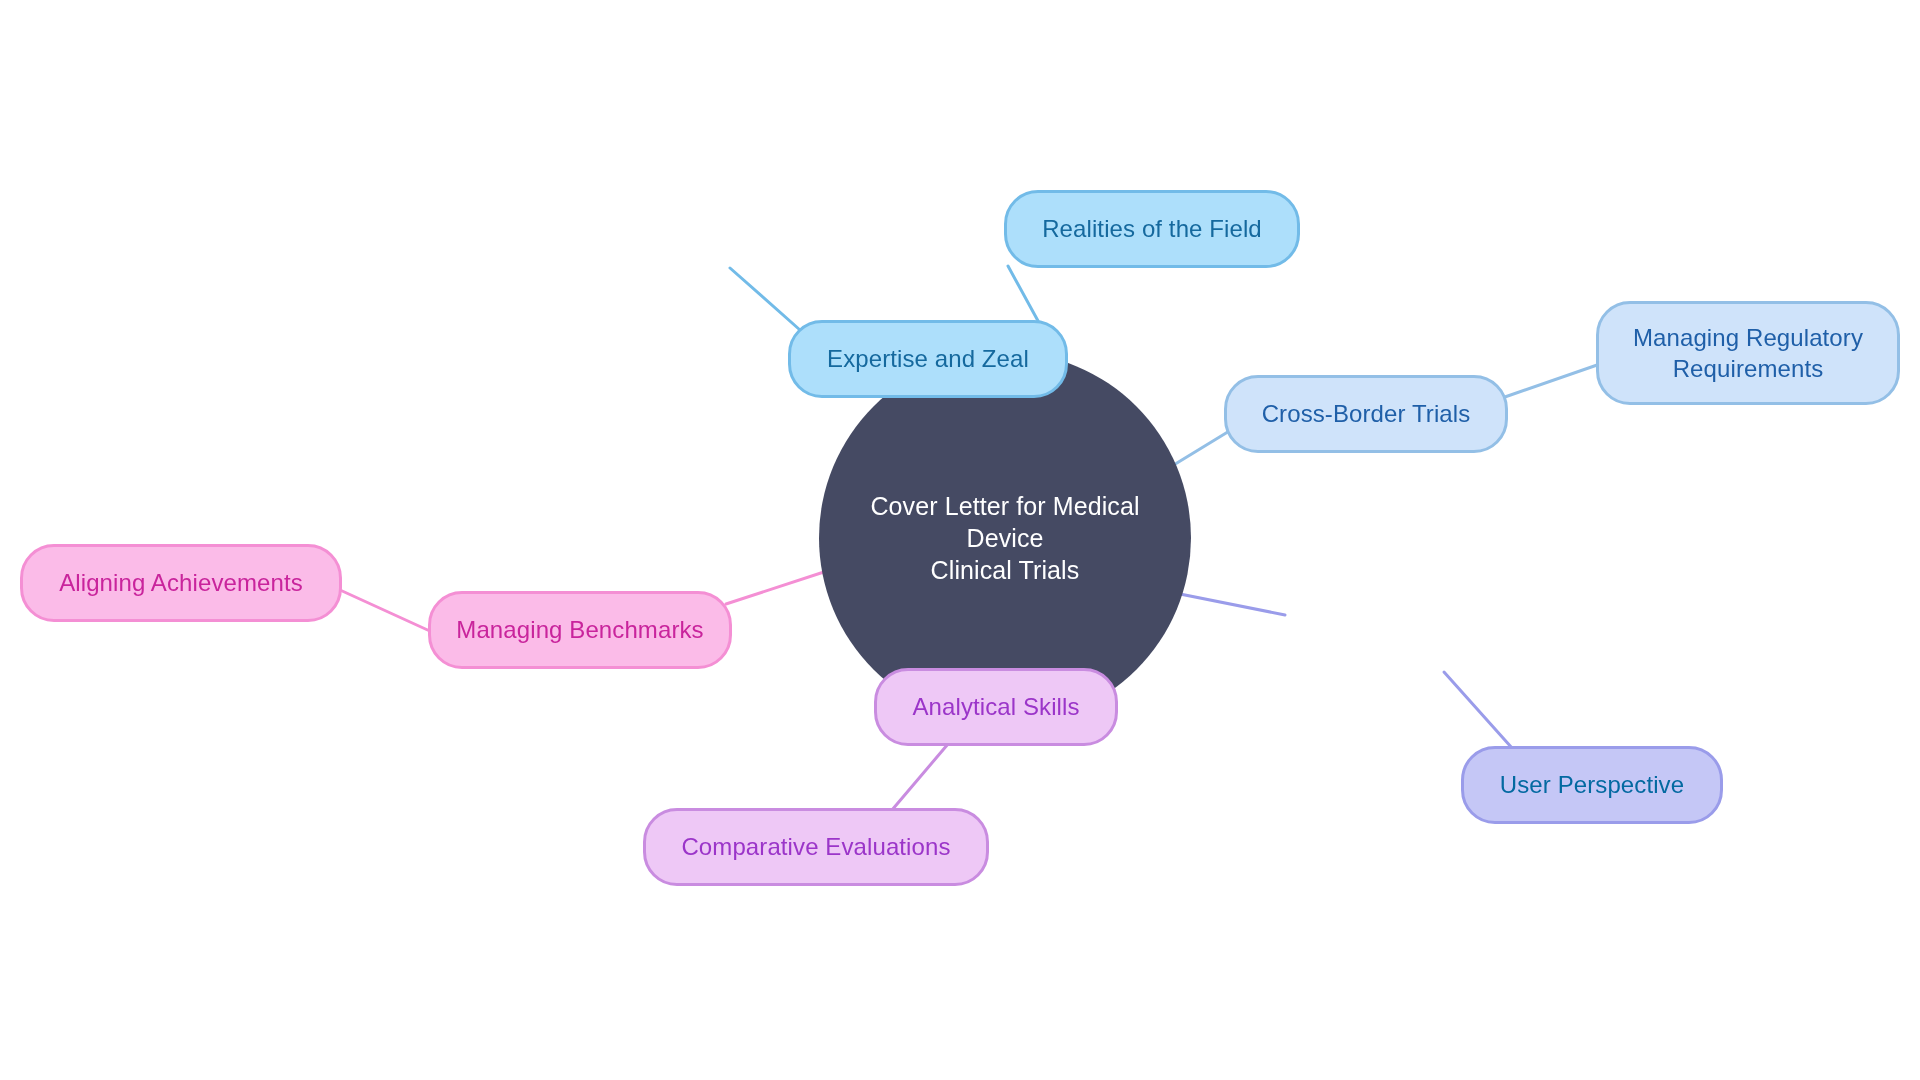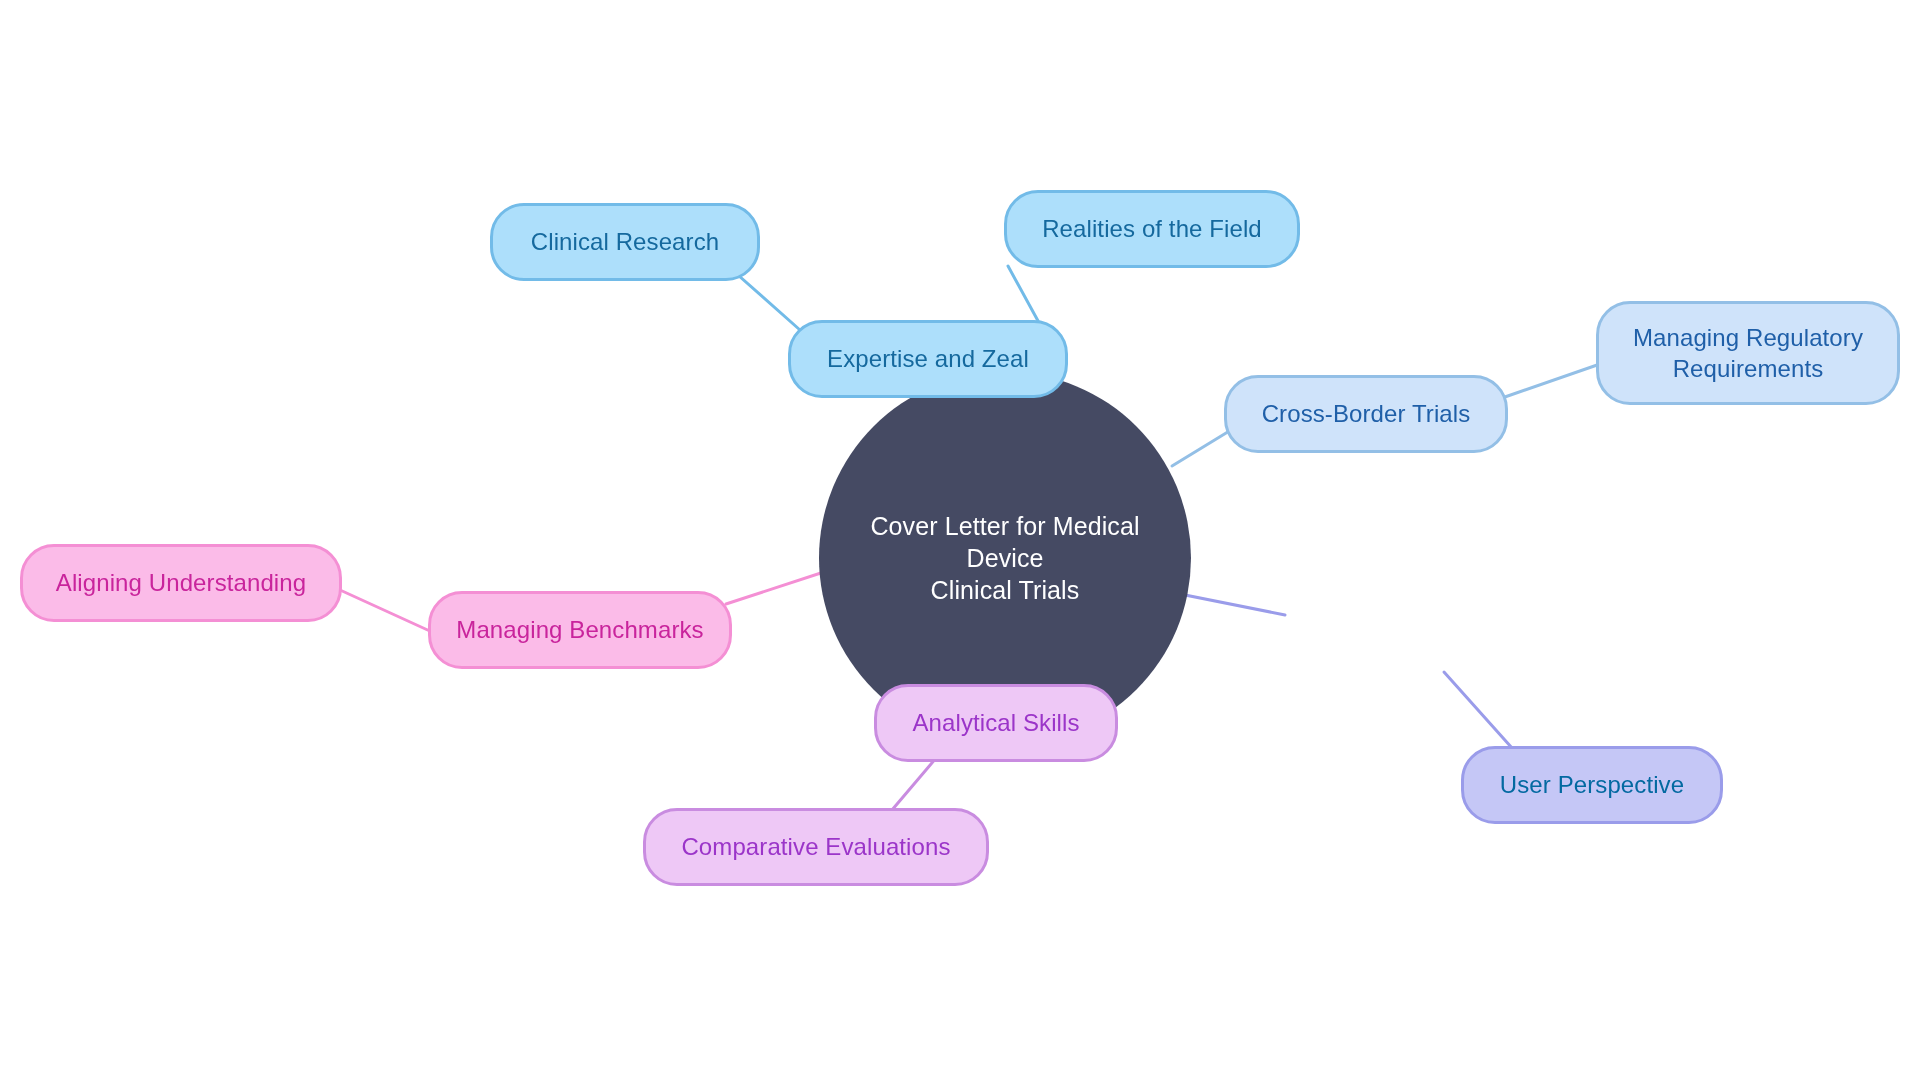--- a/index.html
+++ b/index.html
@@ -93,61 +93,58 @@
       <line x1="1160" y1="590" x2="1285" y2="615" stroke="#9a9cea" stroke-width="3" stroke-linecap="round"></line>
       <line x1="1444" y1="672" x2="1512" y2="748" stroke="#9a9cea" stroke-width="3" stroke-linecap="round"></line>
       <line x1="1010" y1="672" x2="1003" y2="672" stroke="#c98ce0" stroke-width="3" stroke-linecap="round"></line>
       <line x1="948" y1="744" x2="892" y2="810" stroke="#c98ce0" stroke-width="3" stroke-linecap="round"></line>
       <line x1="830" y1="570" x2="726" y2="604" stroke="#f48fd4" stroke-width="3" stroke-linecap="round"></line>
       <line x1="432" y1="632" x2="340" y2="590" stroke="#f48fd4" stroke-width="3" stroke-linecap="round"></line>
     </svg>
 
   <div id="node-layer">
 
-    <div class="root-node" style="left: 819px; top: 372px; width: 372px; height: 372px; background: rgb(69, 74, 99); color: rgb(255, 255, 255); align-items: center;">
+    <div class="root-node" style="left: 819px; top: 352px; width: 372px; height: 372px; background: rgb(69, 74, 99); color: rgb(255, 255, 255); align-items: center;">
       <span class="root-label">Cover Letter for Medical Device
 Clinical Trials</span>
     </div>
 
     <div class="node" style="left: 788px; top: 320px; width: 280px; height: 78px; background: rgb(173, 223, 251); border-color: rgb(114, 187, 232); border-width: 3px; color: rgb(21, 105, 158);">
       <span class="node-label">Expertise and Zeal</span>
     </div>
 
-    <div class="node" style="left: 490px; top: 203px; width: 270px; height: 78px; background: rgb(173, 223, 251); border-color: rgb(114, 187, 232); border-width: 3px; color: rgb(21, 105, 158);">
-      <span class="node-label">Clinical Research</span>
-    </div>
 
     <div class="node" style="left: 1004px; top: 190px; width: 296px; height: 78px; background: rgb(173, 223, 251); border-color: rgb(114, 187, 232); border-width: 3px; color: rgb(21, 105, 158);">
       <span class="node-label">Realities of the Field</span>
     </div>
 
     <div class="node" style="left: 1224px; top: 375px; width: 284px; height: 78px; background: rgb(207, 227, 250); border-color: rgb(147, 191, 230); border-width: 3px; color: rgb(31, 95, 168);">
       <span class="node-label">Cross-Border Trials</span>
     </div>
 
     <div class="node" style="left: 1596px; top: 301px; width: 304px; height: 104px; background: rgb(207, 227, 250); border-color: rgb(147, 191, 230); border-width: 3px; color: rgb(31, 95, 168);">
       <span class="node-label">Managing Regulatory
 Requirements</span>
     </div>
 
 
     <div class="node" style="left: 1461px; top: 746px; width: 262px; height: 78px; background: rgb(197, 199, 246); border-color: rgb(154, 156, 234); border-width: 3px; color: #0369a1;">
       <span class="node-label">User Perspective</span>
     </div>
 
-    <div class="node" style="left: 874px; top: 668px; width: 244px; height: 78px; background: rgb(238, 200, 246); border-color: rgb(201, 140, 224); border-width: 3px; color: rgb(155, 53, 201); margin-top: 16px;">
+    <div class="node" style="left: 874px; top: 668px; width: 244px; height: 78px; background: rgb(238, 200, 246); border-color: rgb(201, 140, 224); border-width: 3px; color: rgb(155, 53, 201);">
       <span class="node-label">Analytical Skills</span>
     </div>
 
     <div class="node" style="left: 643px; top: 808px; width: 346px; height: 78px; background: rgb(238, 200, 246); border-color: rgb(201, 140, 224); border-width: 3px; color: rgb(155, 53, 201);">
       <span class="node-label">Comparative Evaluations</span>
     </div>
 
     <div class="node" style="left: 428px; top: 591px; width: 304px; height: 78px; background: rgb(251, 187, 232); border-color: rgb(244, 143, 212); border-width: 3px; color: rgb(201, 36, 156);">
       <span class="node-label">Managing Benchmarks</span>
     </div>
 
     <div class="node" style="left: 20px; top: 544px; width: 322px; height: 78px; background: rgb(251, 187, 232); border-color: rgb(244, 143, 212); border-width: 3px; color: rgb(201, 36, 156);">
-      <span class="node-label">Aligning Understanding</span>
+      <span class="node-label">Aligning Achievements</span>
     </div>
 
   </div>
 </div>
 
 </body></html>

